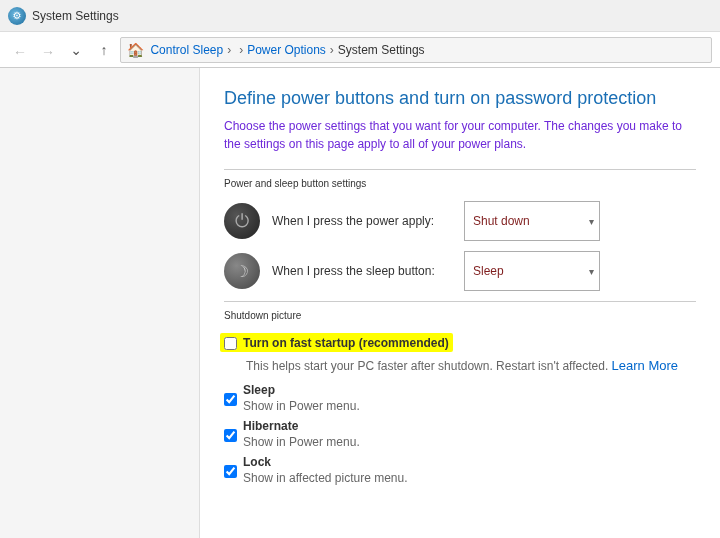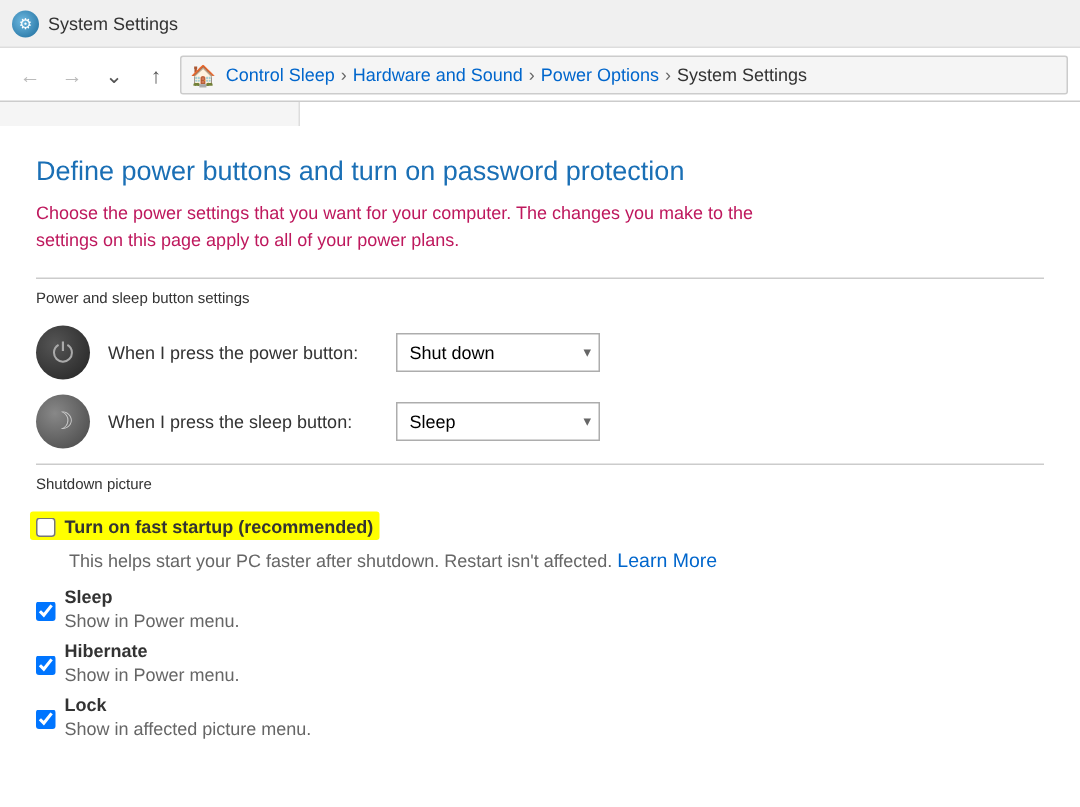--- a/index.html
+++ b/index.html
@@ -90,21 +90,20 @@
     .breadcrumb-folder-icon {
       margin-right: 6px;
       font-size: 14px;
     }
 
     
     .main-content {
       display: flex;
       height: calc(538px - 32px - 36px);
       background: white;
-      flex-direction: column;
     }
 
     
     .sidebar {
       width: 200px;
       background: #f5f5f5;
       border-right: 1px solid #ddd;
       padding: 8px 0;
       flex-shrink: 0;
     }
@@ -118,21 +117,21 @@
 
     .page-title {
       color: #1a6fb5;
       font-size: 18px;
       font-weight: normal;
       margin-bottom: 8px;
     }
 
     .page-description {
       font-size: 12px;
-      color: #be185d;
+      color: #6d28d9;
       margin-bottom: 16px;
       line-height: 1.5;
       max-width: 500px;
     }
 
     .section-divider {
       border: none;
       border-top: 1px solid #ccc;
       margin: 8px 0;
     }
@@ -170,27 +169,27 @@
       font-size: 12px;
       color: #333;
       min-width: 180px;
     }
 
     .dropdown {
       border: 1px solid #adadad;
       background: white;
       padding: 4px 24px 4px 8px;
       font-size: 12px;
-      color: #000000;
+      color: #7f1d1d;
       cursor: pointer;
       min-width: 130px;
       appearance: none;
       -webkit-appearance: none;
       position: relative;
-      height: 26px;
+      height: 40px;
     }
 
     .dropdown-wrapper {
       position: relative;
       display: inline-block;
     }
     .dropdown-arrow {
       position: absolute;
       right: 6px;
       top: 50%;
@@ -267,21 +266,20 @@
 
 <div class="address-bar">
   <div class="nav-btn disabled" title="Back">←</div>
   <div class="nav-btn disabled" title="Forward">→</div>
   <div class="nav-btn" title="Recent locations">⌄</div>
   <div class="nav-btn" title="Up">↑</div>
   <div class="breadcrumb">
     <span class="breadcrumb-folder-icon">🏠</span>
     <span class="breadcrumb-item">Control Sleep</span>
     <span class="breadcrumb-sep"> › </span>
-    <span class="breadcrumb-item">Hardware and Sound</span>
     <span class="breadcrumb-sep"> › </span>
     <span class="breadcrumb-item">Power Options</span>
     <span class="breadcrumb-sep"> › </span>
     <span class="breadcrumb-current">System Settings</span>
   </div>
 </div>
 
 <div class="main-content">
 
   <div class="sidebar"></div>
@@ -293,21 +291,21 @@
 
     <hr class="section-divider">
 
     <div class="button-settings">
       <div class="section-label">Power and sleep button settings</div>
 
       <div class="button-row">
         <div class="power-icon-inner">
           <span>⏻</span>
         </div>
-        <span class="button-label">When I press the power button:</span>
+        <span class="button-label">When I press the power apply:</span>
         <div class="dropdown-wrapper">
           <select class="dropdown">
             <option>Shut down</option>
             <option>Sleep</option>
             <option>Hibernate</option>
             <option>Turn off the display</option>
             <option>Do nothing</option>
           </select>
           <span class="dropdown-arrow">▾</span>
         </div>

